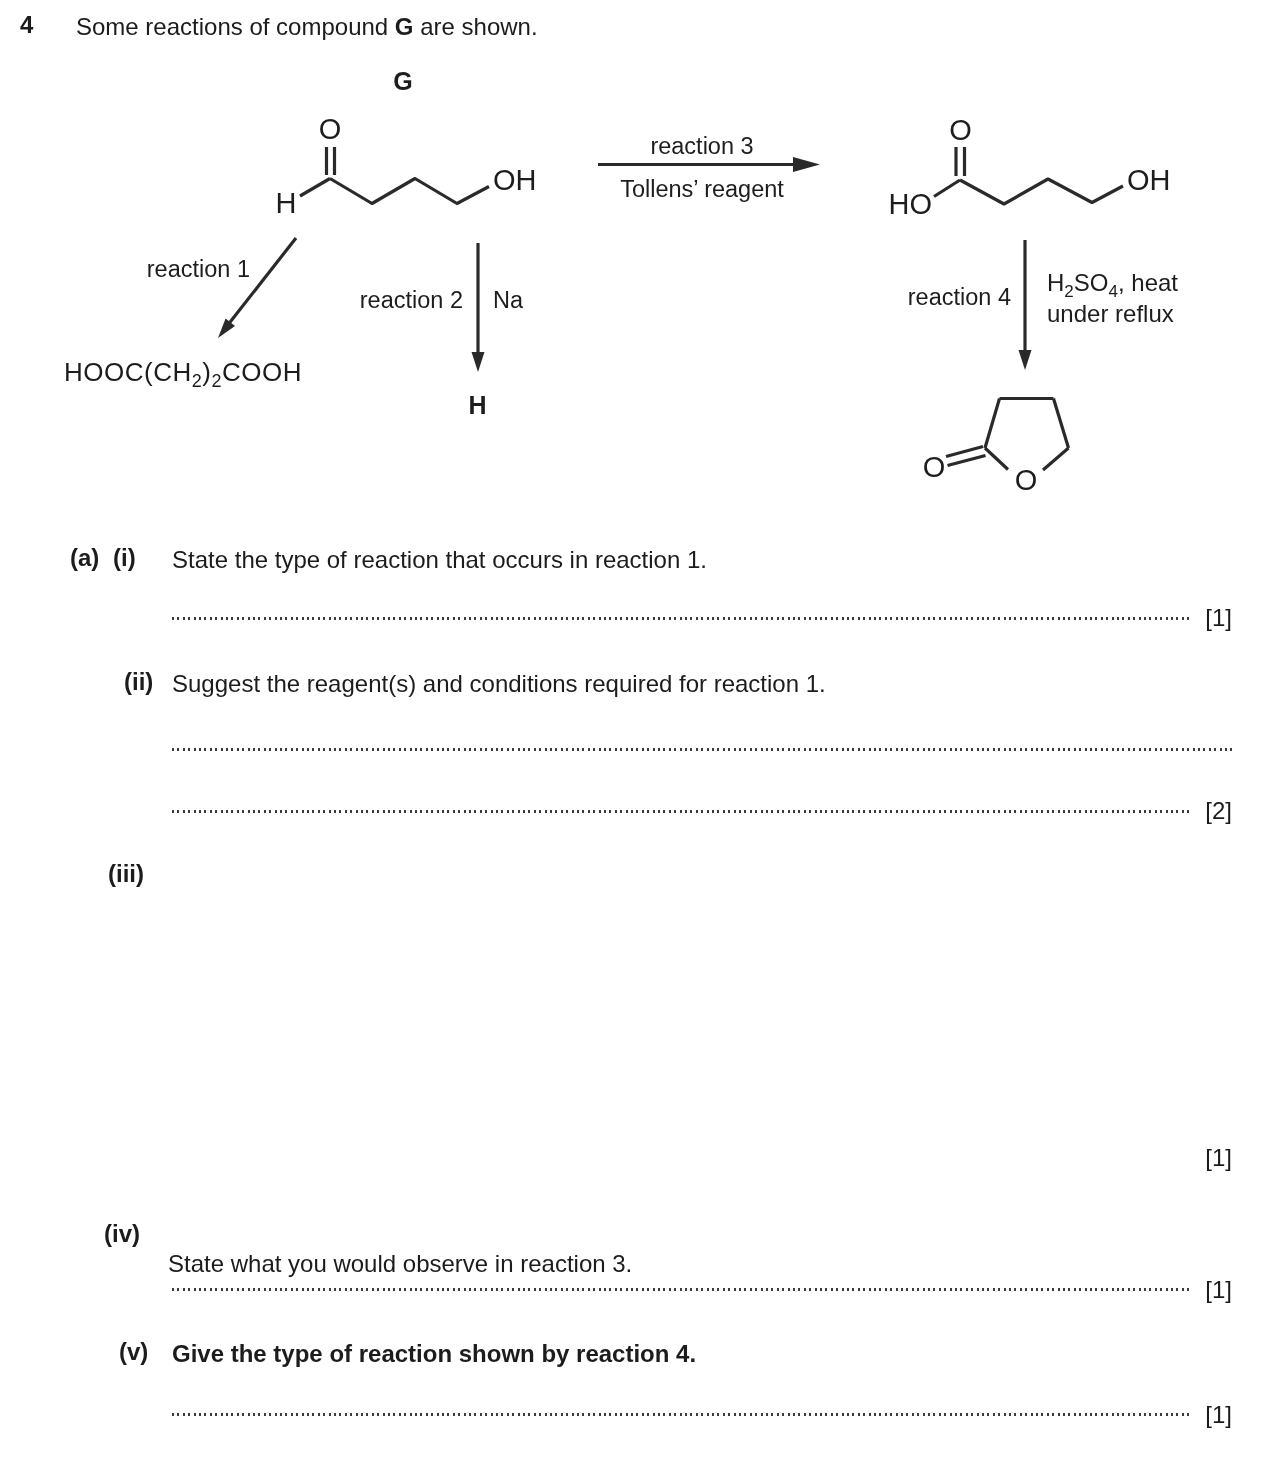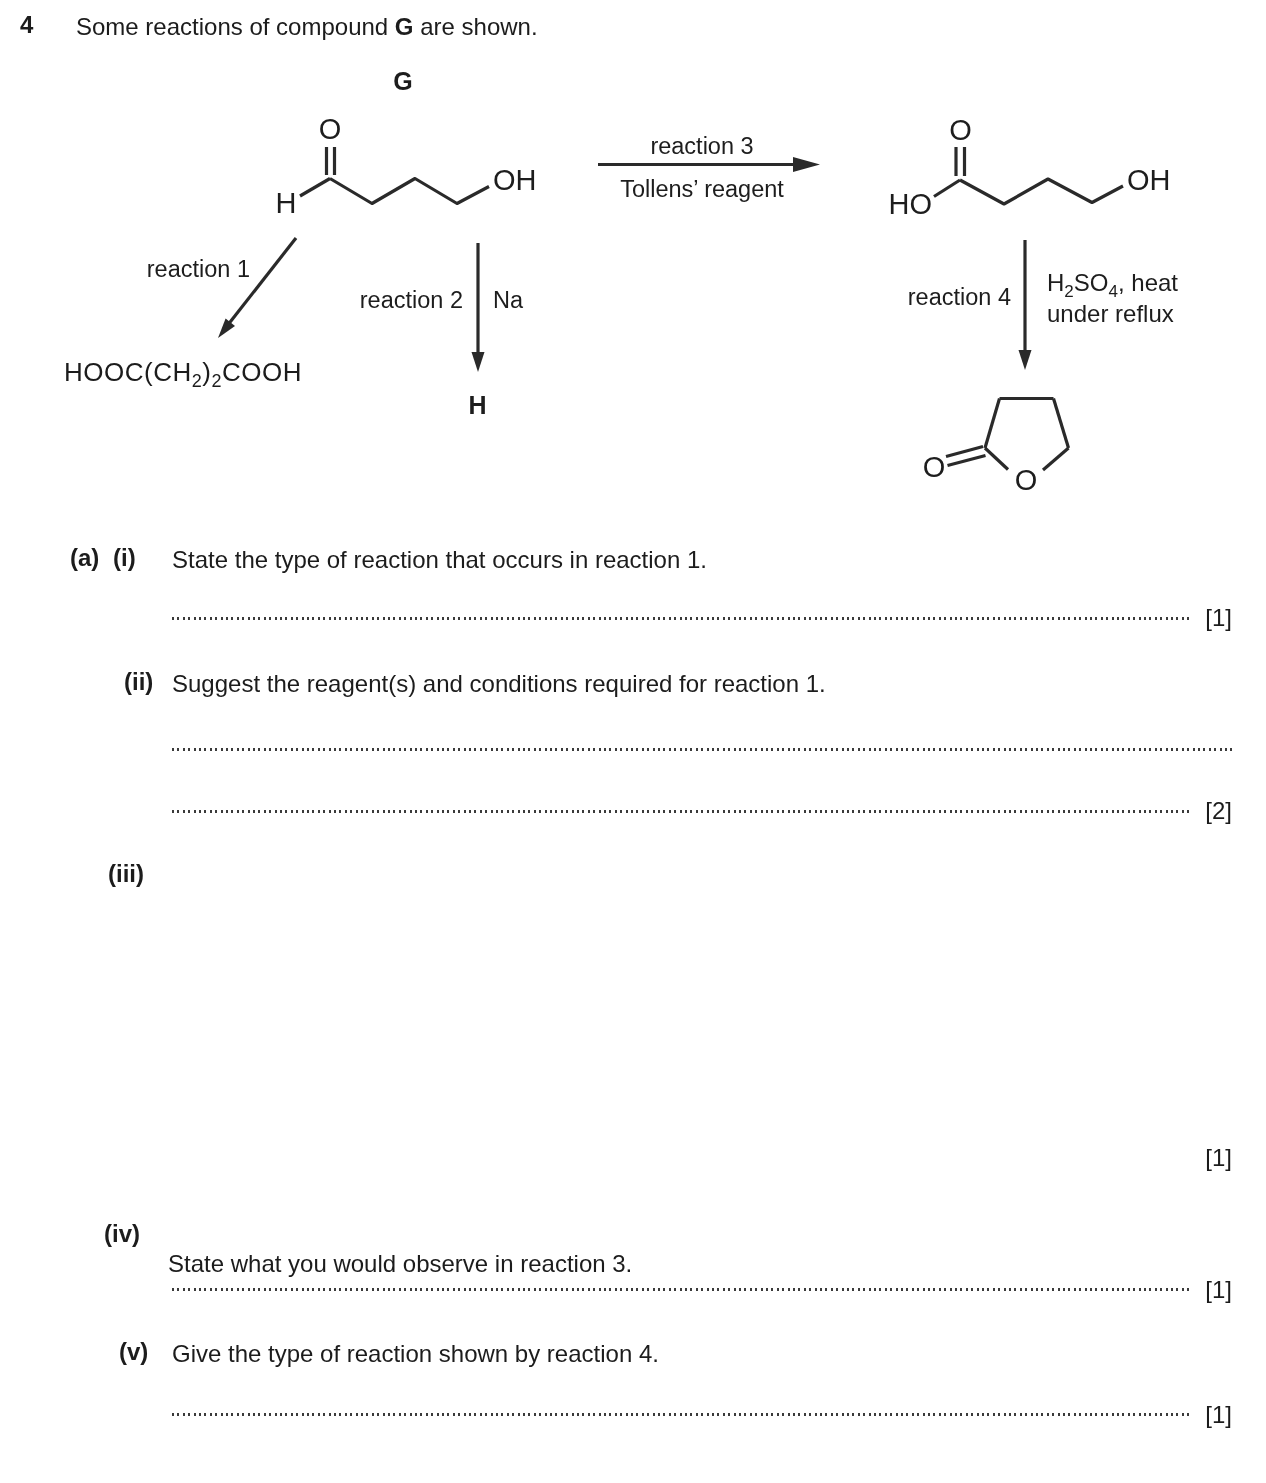--- a/index.html
+++ b/index.html
@@ -124,17 +124,17 @@
   <div class="abs qnum" style="left:108px; top:860px;">(iii)</div>
   <div class="abs" style="left:172px; top:905px; width:1060px; height:230px;"></div>
   <div class="abs mark" style="top:1144px;">[1]</div>
 
   <div class="abs qnum" style="left:104px; top:1208px;margin-top:12px;">(iv)</div>
   <div class="abs qtext" style="left:168px; top:1208px;margin-top:40px;">State what you would observe in reaction 3.</div>
   <div class="abs dotline" style="left:172px; top:1288px; width:1018px;"></div>
   <div class="abs mark" style="top:1276px;">[1]</div>
 
   <div class="abs qnum" style="left:119px; top:1338px;">(v)</div>
-  <div class="abs qtext" style="left:172px; top:1338px;">Give the type of reaction shown by reaction 4.</div>
+  <div class="abs qtext" style="left:172px; top:1338px;font-weight:bold;">Give the type of reaction shown by reaction 4.</div>
   <div class="abs dotline" style="left:172px; top:1413px; width:1018px;"></div>
   <div class="abs mark" style="top:1401px;">[1]</div>
 
 </div>
 
 </body></html>

